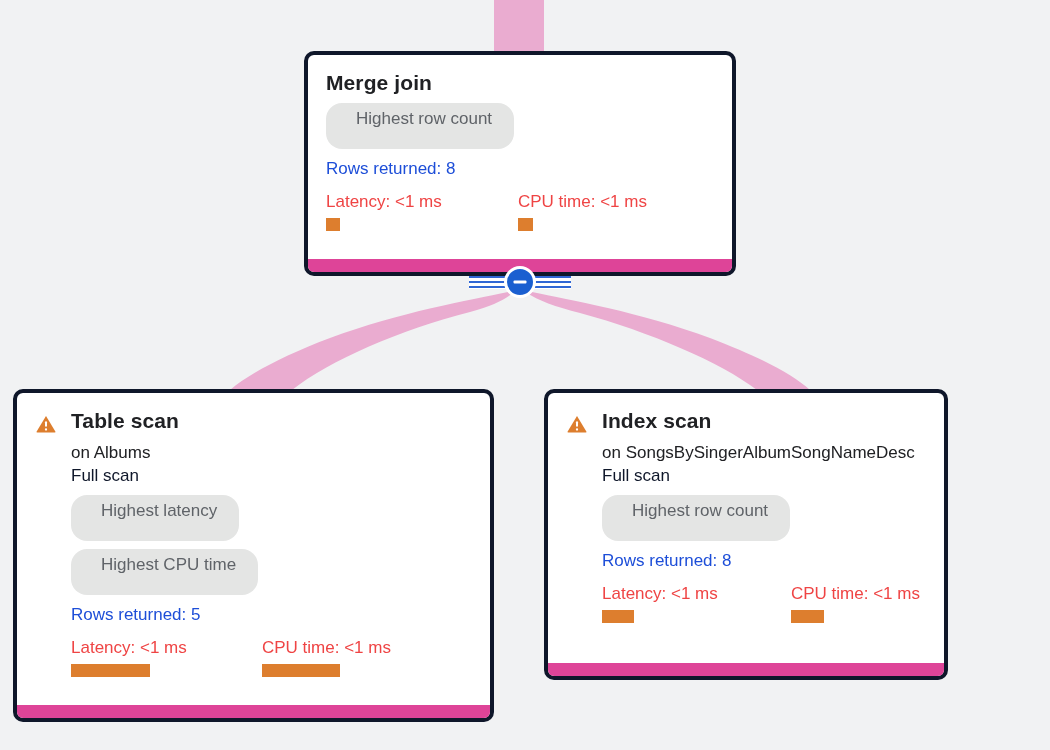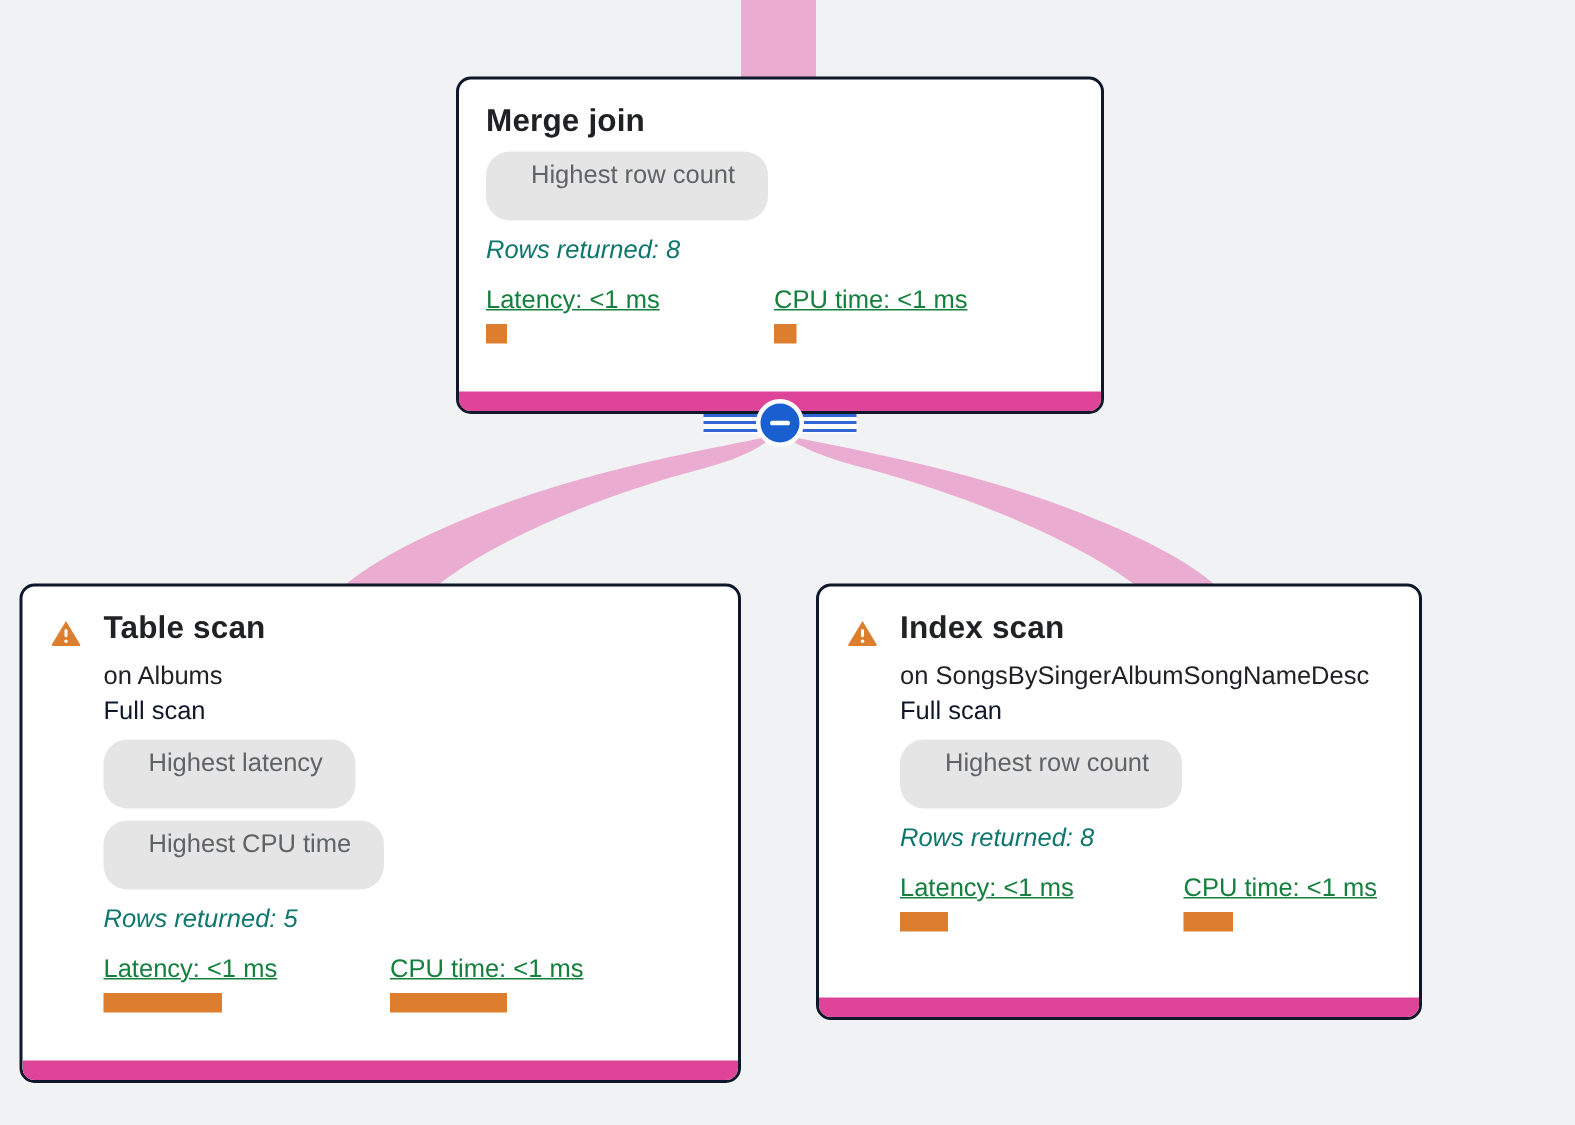--- a/index.html
+++ b/index.html
@@ -29,21 +29,21 @@
     top: 0;
     width: 1050px;
     height: 750px;
     pointer-events: none;
   }
 
   
   .node {
     position: absolute;
     background: #ffffff;
-    border: 2px solid #0f172a;
+    border: 4px solid #0f172a;
     border-radius: 10px;
     box-sizing: border-box;
     overflow: hidden;
   }
   .node-body {
     padding: 16px 18px 10px 18px;
     box-sizing: border-box;
   }
   .node-accent {
     position: absolute;
@@ -93,39 +93,37 @@
     border-radius: 16px;
     padding: 6px 22px 20px 30px;
     margin-top: 8px;
   }
   .chips {
     display: block;
   }
 
   .rows-returned {
     font-size: 17px;
-    color: #0f766e;
+    color: #1d4ed8;
     margin-top: 9px;
     line-height: 22px;
-    font-style: italic;
   }
 
   .metrics {
     display: flex;
     margin-top: 12px;
   }
   .metric {
     box-sizing: border-box;
   }
   .metric-label {
     font-size: 17px;
-    color: #15803d;
+    color: #ef4444;
     line-height: 20px;
     white-space: nowrap;
-    text-decoration: underline;
   }
   .metric-bar {
     height: 13px;
     background: #dd7e2e;
     margin-top: 6px;
   }
 
   
   #collapse-control {
     position: absolute;

